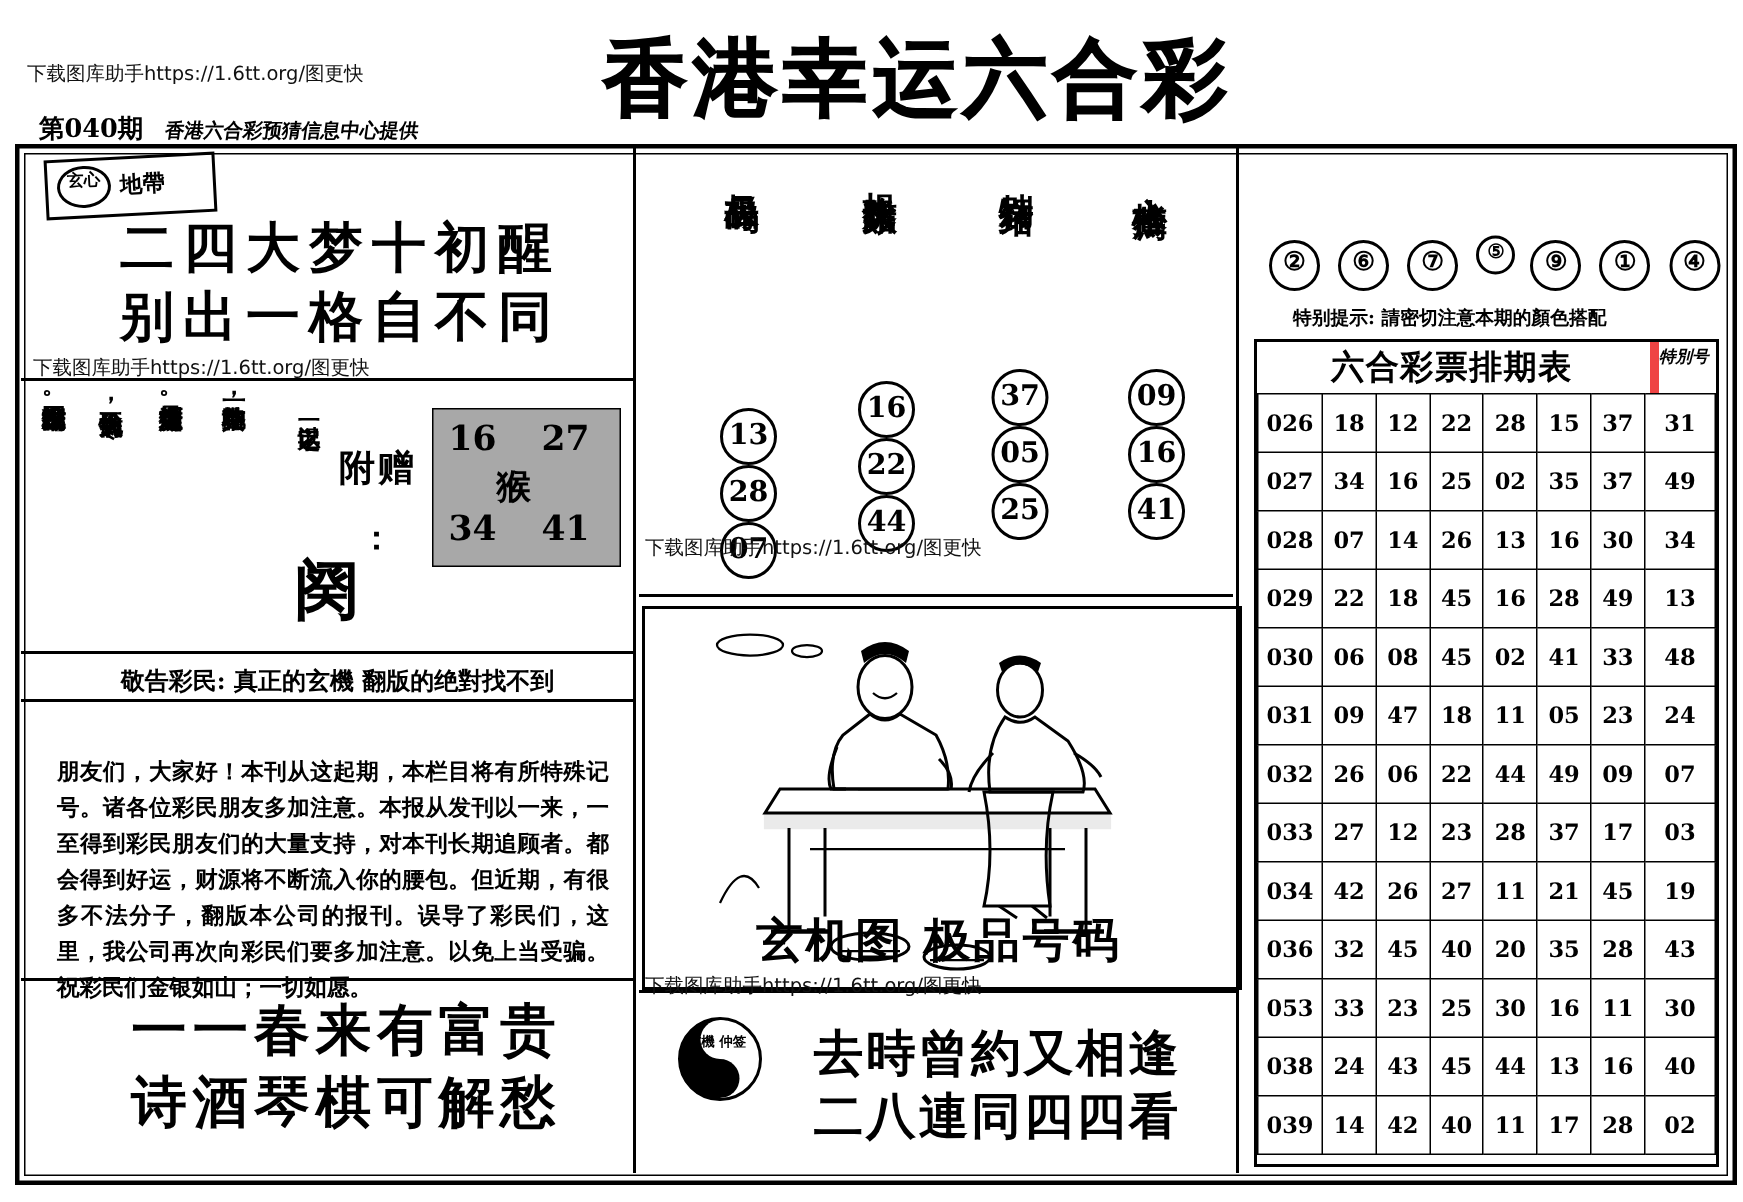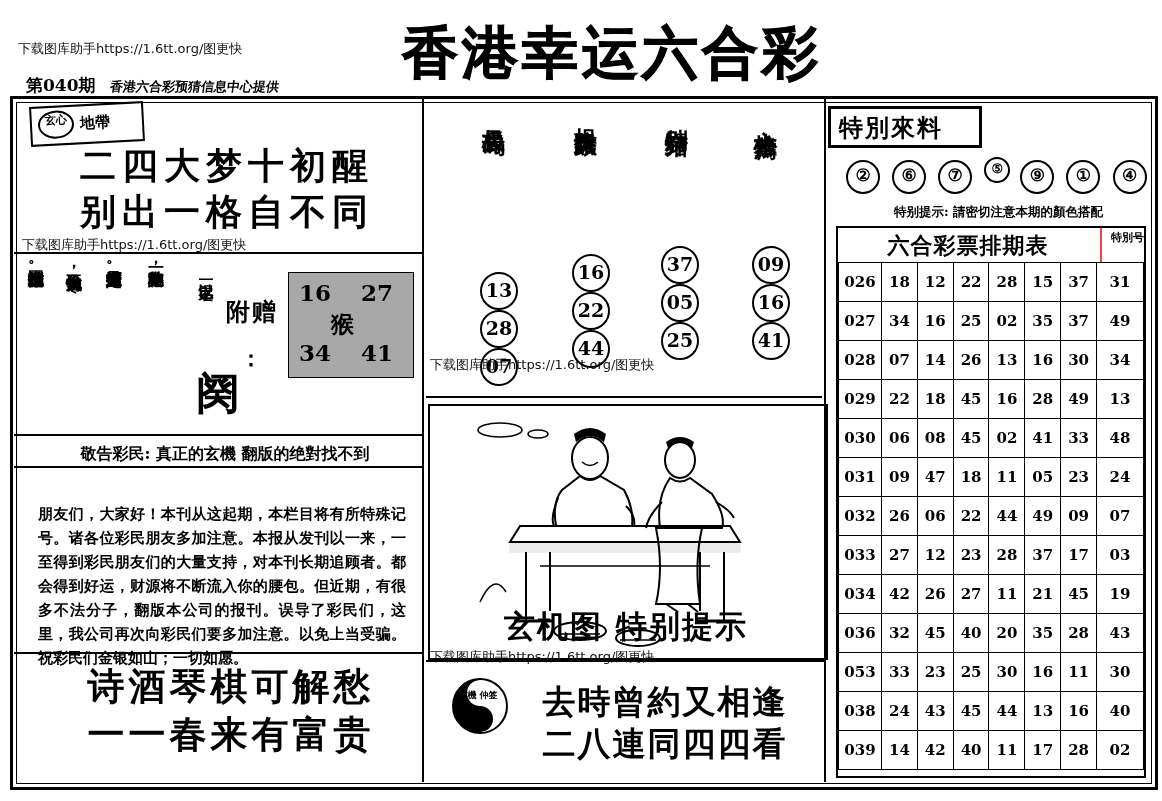--- a/index.html
+++ b/index.html
@@ -202,35 +202,35 @@
     display:inline-block;width:30px;height:30px;border:2px solid #000;border-radius:50%;
     text-align:center;line-height:27px;font-size:17px;font-weight:bold;
     font-family:"DejaVu Serif","Liberation Serif",serif;margin-right:7px;
     vertical-align:middle;
   }
   .sp-nums .c.sup{width:22px;height:22px;line-height:19px;font-size:13px;
     position:relative;top:-7px;margin-right:5px;}
   .sp-tip{
     position:absolute;left:862px;top:204px;font-size:12.5px;font-weight:bold;
     font-family:"DejaVu Serif","Liberation Serif",serif;
-    margin-left:32px;
   }
 
   .tbl-wrap{position:absolute;left:836px;top:226px;width:306px;height:548px;border:2px solid #000;}
   .tbl-title{
     position:absolute;left:0;top:0;width:260px;height:34px;
     font-family:"DejaVu Serif","Liberation Serif",serif;
     font-weight:bold;font-size:22px;text-align:center;line-height:34px;
     letter-spacing:1px;
   }
   .tbl-special-head{
     position:absolute;left:262px;top:0;width:44px;height:34px;
-    font-size:11px;font-weight:bold;text-align:right;line-height:14px;padding-top:3px;
-    box-sizing:border-box;border-left:2px solid #ef4444;
-    font-family:"DejaVu Serif","Liberation Serif",serif;
+    font-size:11px;font-weight:bold;text-align:left;line-height:14px;padding-top:3px;
+    box-sizing:border-box;border-left:6px solid #ef4444;
+    font-family:"DejaVu Serif","Liberation Serif",serif;
+    font-style:italic;
   }
   table.draw{
     position:absolute;left:0;top:34px;border-collapse:collapse;width:306px;
   }
   table.draw td{
     border:1px solid #000;height:36px;text-align:center;
     font-family:"DejaVu Serif","Liberation Serif",serif;
     font-weight:bold;font-size:15px;
   }
   table.draw td.issue-cell{width:40px;}
@@ -284,22 +284,22 @@
     <span class="nb-b">27</span>
     <span class="nb-c">猴</span>
     <span class="nb-d">34</span>
     <span class="nb-e">41</span>
   </div>
 
   <div class="notice-title">敬告彩民: 真正的玄機 翻版的绝對找不到</div>
   <div class="notice-body">朋友们，大家好！本刊从这起期，本栏目将有所特殊记号。诸各位彩民朋友多加注意。本报从发刊以一来，一至得到彩民朋友们的大量支持，对本刊长期追顾者。都会得到好运，财源将不断流入你的腰包。但近期，有很多不法分子，翻版本公司的报刊。误导了彩民们，这里，我公司再次向彩民们要多加注意。以免上当受骗。祝彩民们金银如山；一切如愿。</div>
 
   <div class="bottom-couplet">
+    <div>一一春来有富贵</div>
     <div>诗酒琴棋可解愁</div>
-    <div>一一春来有富贵</div>
   </div>
 
   <div class="midhead mh1">极品号码</div>
   <div class="midhead mh2">捉膽路数</div>
   <div class="midhead mh3">特别介绍</div>
   <div class="midhead mh4">心水推薦</div>
 
   <div class="circnum" style="left:480px;top:272px;">13</div>
   <div class="circnum" style="left:480px;top:310px;">28</div>
   <div class="circnum" style="left:480px;top:348px;">07</div>
@@ -345,33 +345,30 @@
       <path d="M226 122 q8 40 0 76 l44 0 q-6 -40 2 -76z" fill="none" stroke="#000" stroke-width="2"></path>
       <path d="M236 198 l12 8 M258 198 l10 8" stroke="#000" stroke-width="2"></path>
 
       <ellipse cx="150" cy="225" rx="26" ry="9" fill="none" stroke="#000" stroke-width="2"></ellipse>
       <ellipse cx="208" cy="232" rx="22" ry="8" fill="none" stroke="#000" stroke-width="2"></ellipse>
       <path d="M130 228 l40 0 M190 234 l36 0" stroke="#000" stroke-width="1.5"></path>
       <path d="M50 196 q14 -30 26 -10" stroke="#000" stroke-width="1.5" fill="none"></path>
     </svg>
   </div>
 
-  <div class="pic-caption">玄机图 特别提示</div>
+  <div class="pic-caption">玄机图 极品号码</div>
   <div class="watermark wm-4">下载图库助手https://1.6tt.org/图更快</div>
 
   <div class="yy"></div>
   <div class="yy-label">玄機 仲签</div>
   <div class="mid-bottom">
     <div>去時曾約又相逢</div>
     <div>二八連同四四看</div>
   </div>
 
-  <div class="sp-box">
-    <span>特別來料</span>
-  </div>
 
   <div class="sp-nums">
     <span class="c">②</span>
     <span class="c">⑥</span>
     <span class="c">⑦</span>
     <span class="c sup">⑤</span>
     <span class="c">⑨</span>
     <span class="c">①</span>
     <span class="c">④</span>
   </div>

